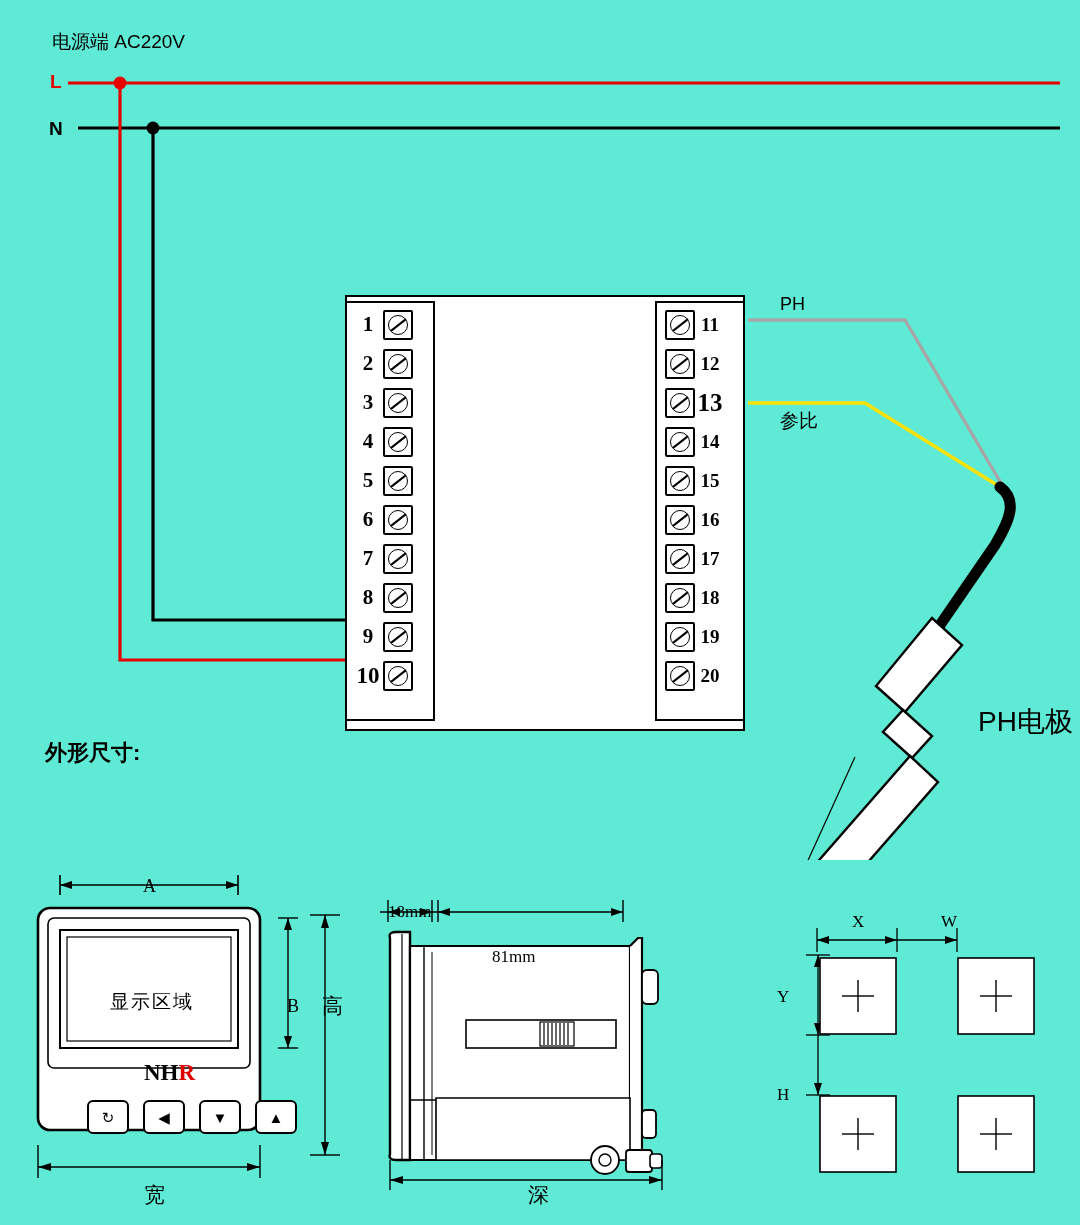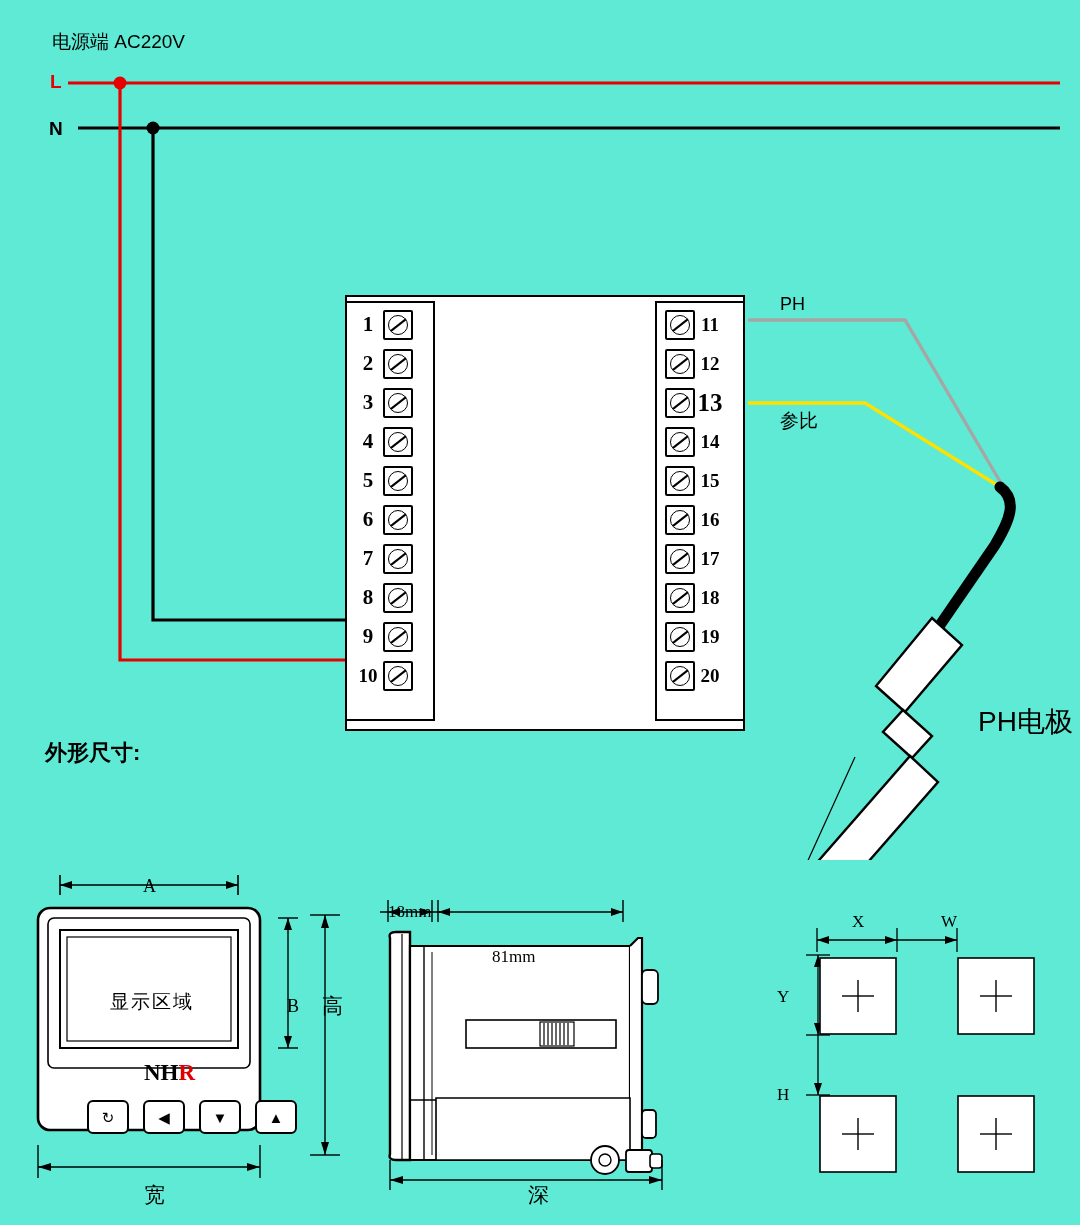--- a/index.html
+++ b/index.html
@@ -177,21 +177,21 @@
         </div>
       <div class="term-row">
           <span class="num">8</span>
           <span class="screw"></span>
         </div>
       <div class="term-row">
           <span class="num">9</span>
           <span class="screw"></span>
         </div>
       <div class="term-row">
-          <span class="num" style="font-size:19px">10</span>
+          <span class="num" style="font-size:23px">10</span>
           <span class="screw"></span>
         </div>
     </div>
 
     <div class="term-col right">
       <div class="term-row">
           <span class="screw"></span>
           <span class="num" style="font-size:19px">11</span>
         </div>
       <div class="term-row">

